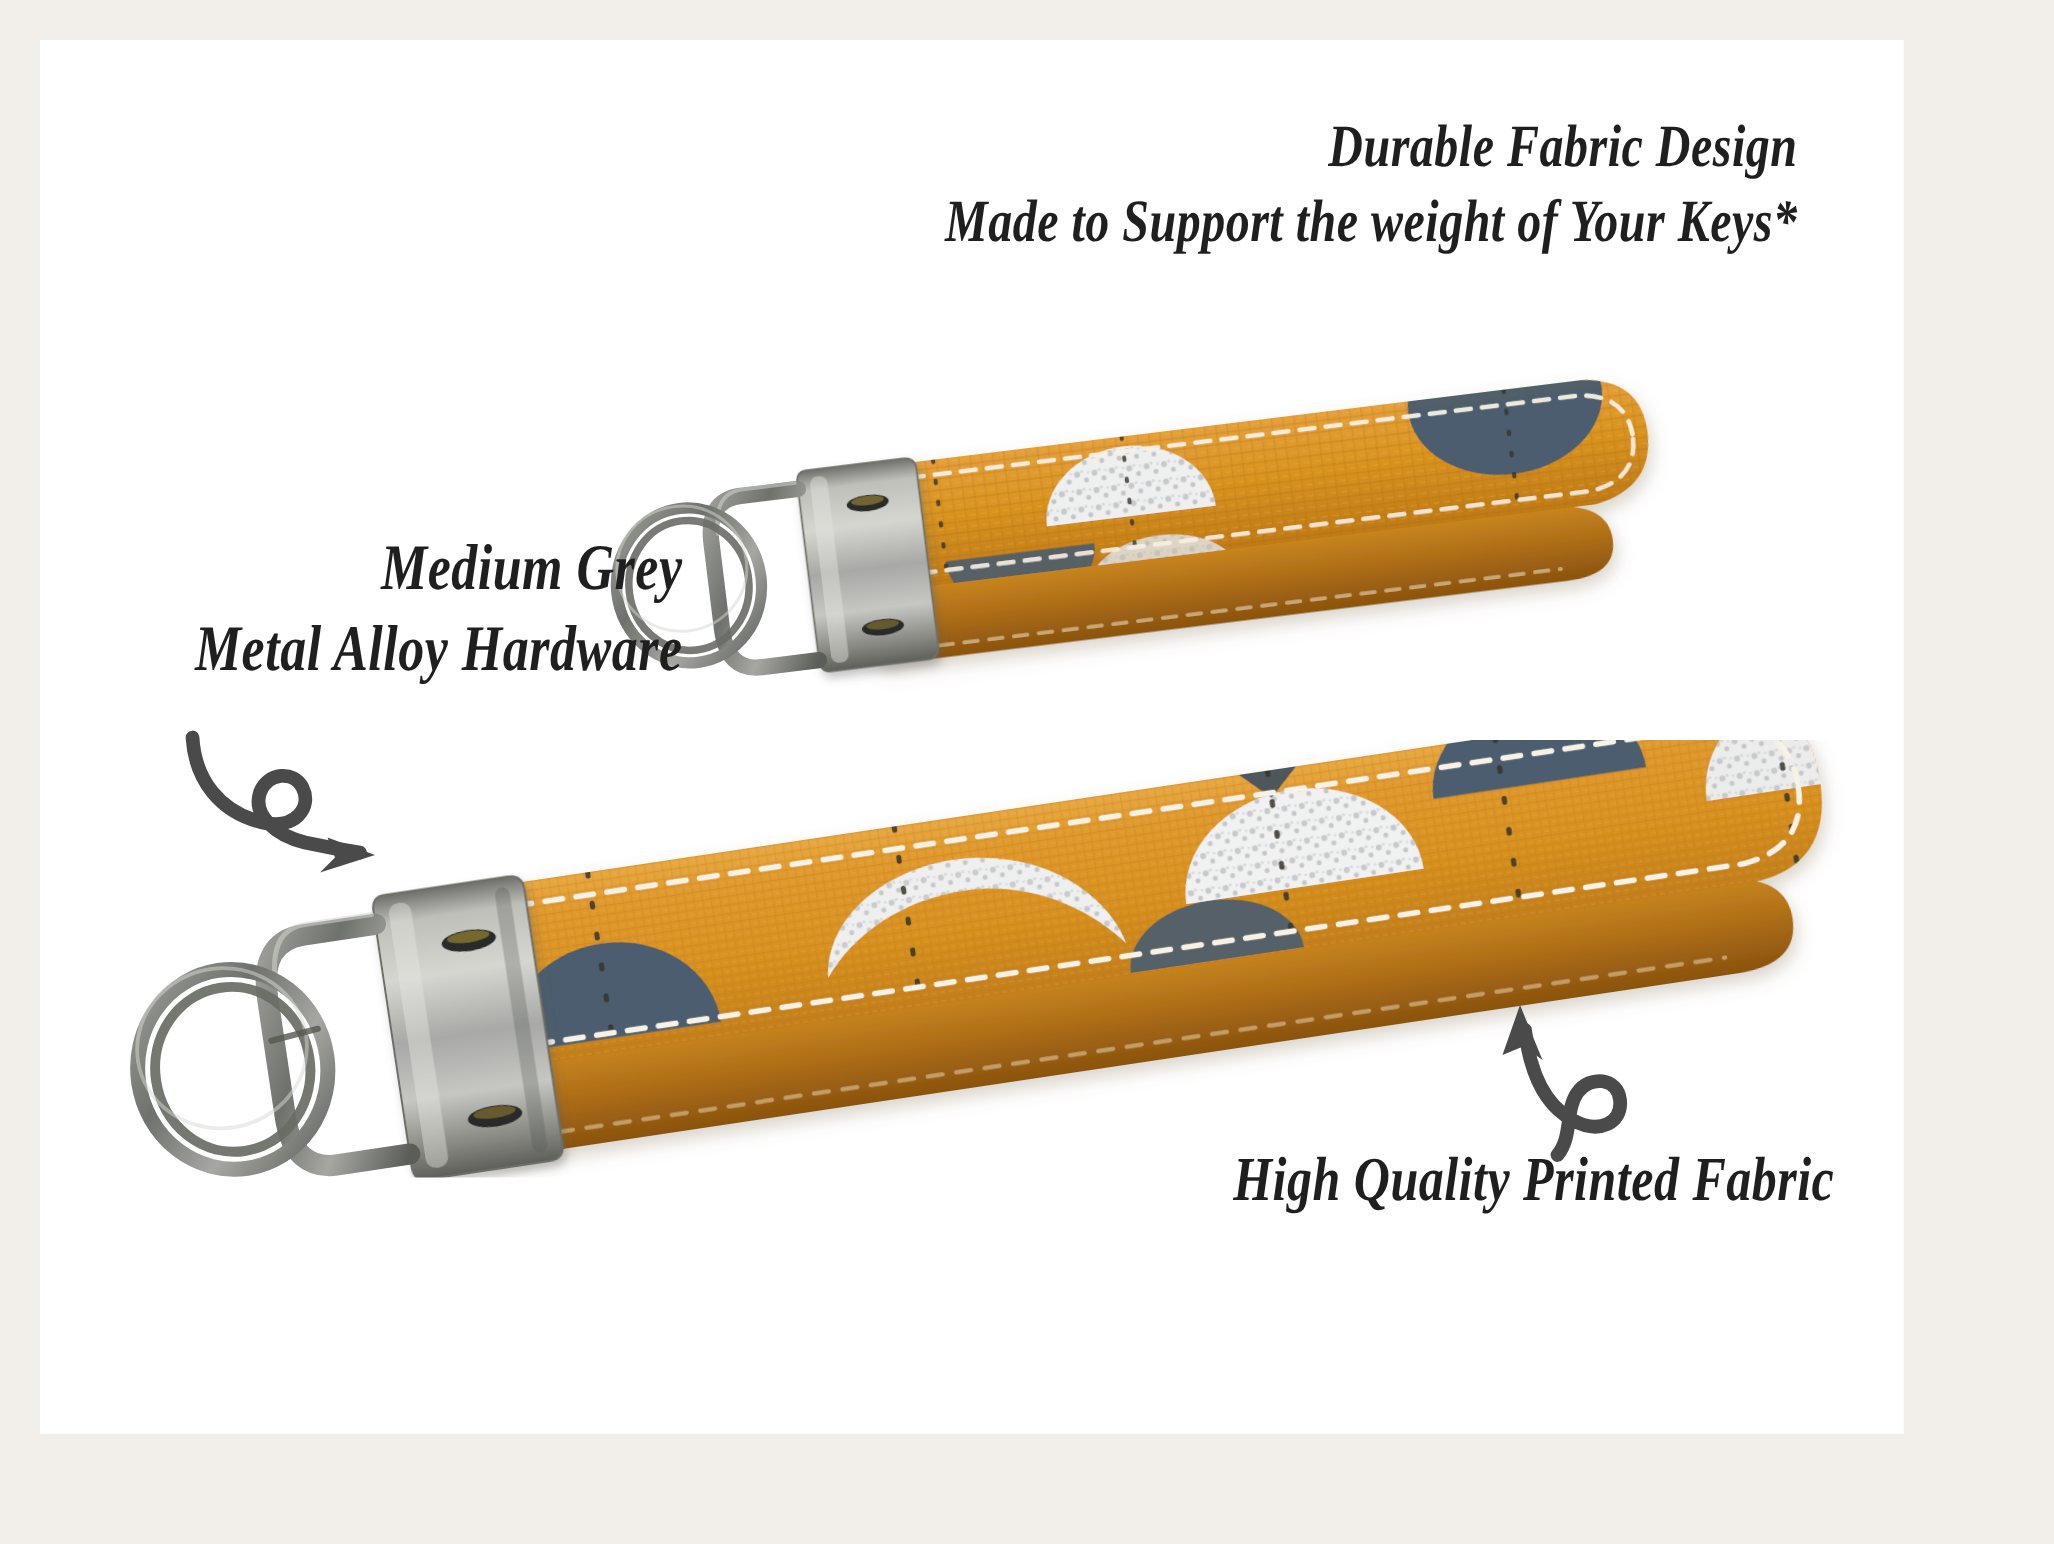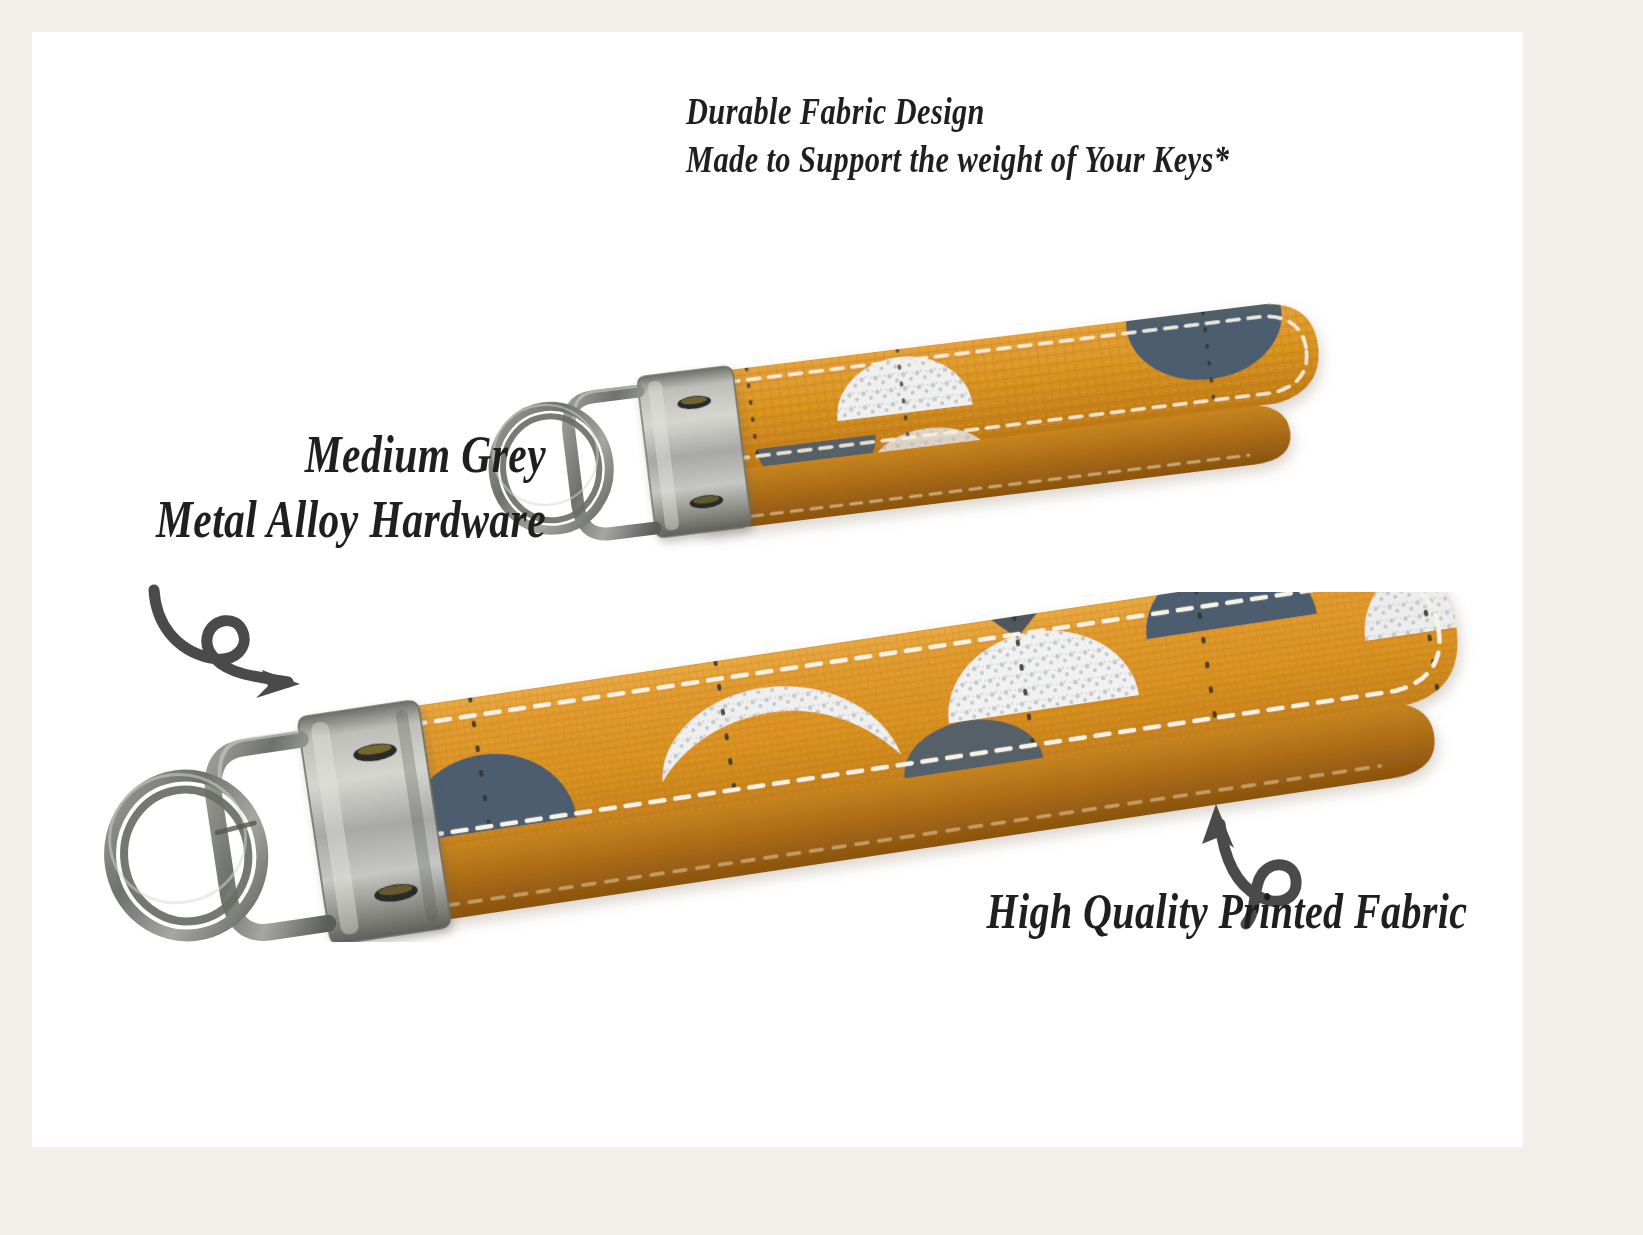--- a/index.html
+++ b/index.html
@@ -45,37 +45,37 @@
   }
   .callout .line {
     display: block;
     transform: scaleX(0.80);
   }
 
   #callout-durable {
     top: 56px;
     left: 560px;
     width: 940px;
-    text-align: left;
-    font-size: 38px;
+    text-align: right;
+    font-size: 48px;
   }
   #callout-durable .l1 { transform-origin: center; }
   #callout-durable .l2 { transform-origin: center; }
 
   #callout-hardware {
     top: 390px;
     left: 10px;
     width: 560px;
     text-align: right;
     font-size: 52px;
   }
   #callout-hardware .line { transform-origin: center; }
 
   #callout-fabric {
-    top: 848px;
+    top: 880px;
     left: 880px;
     width: 630px;
     text-align: center;
     font-size: 50px;
   }
   #callout-fabric .line { transform-origin: center; }
 
   
   .arrow-svg { position: absolute; overflow: visible; }
   #arrow-left-svg  { left: 100px; top: 540px;  }

